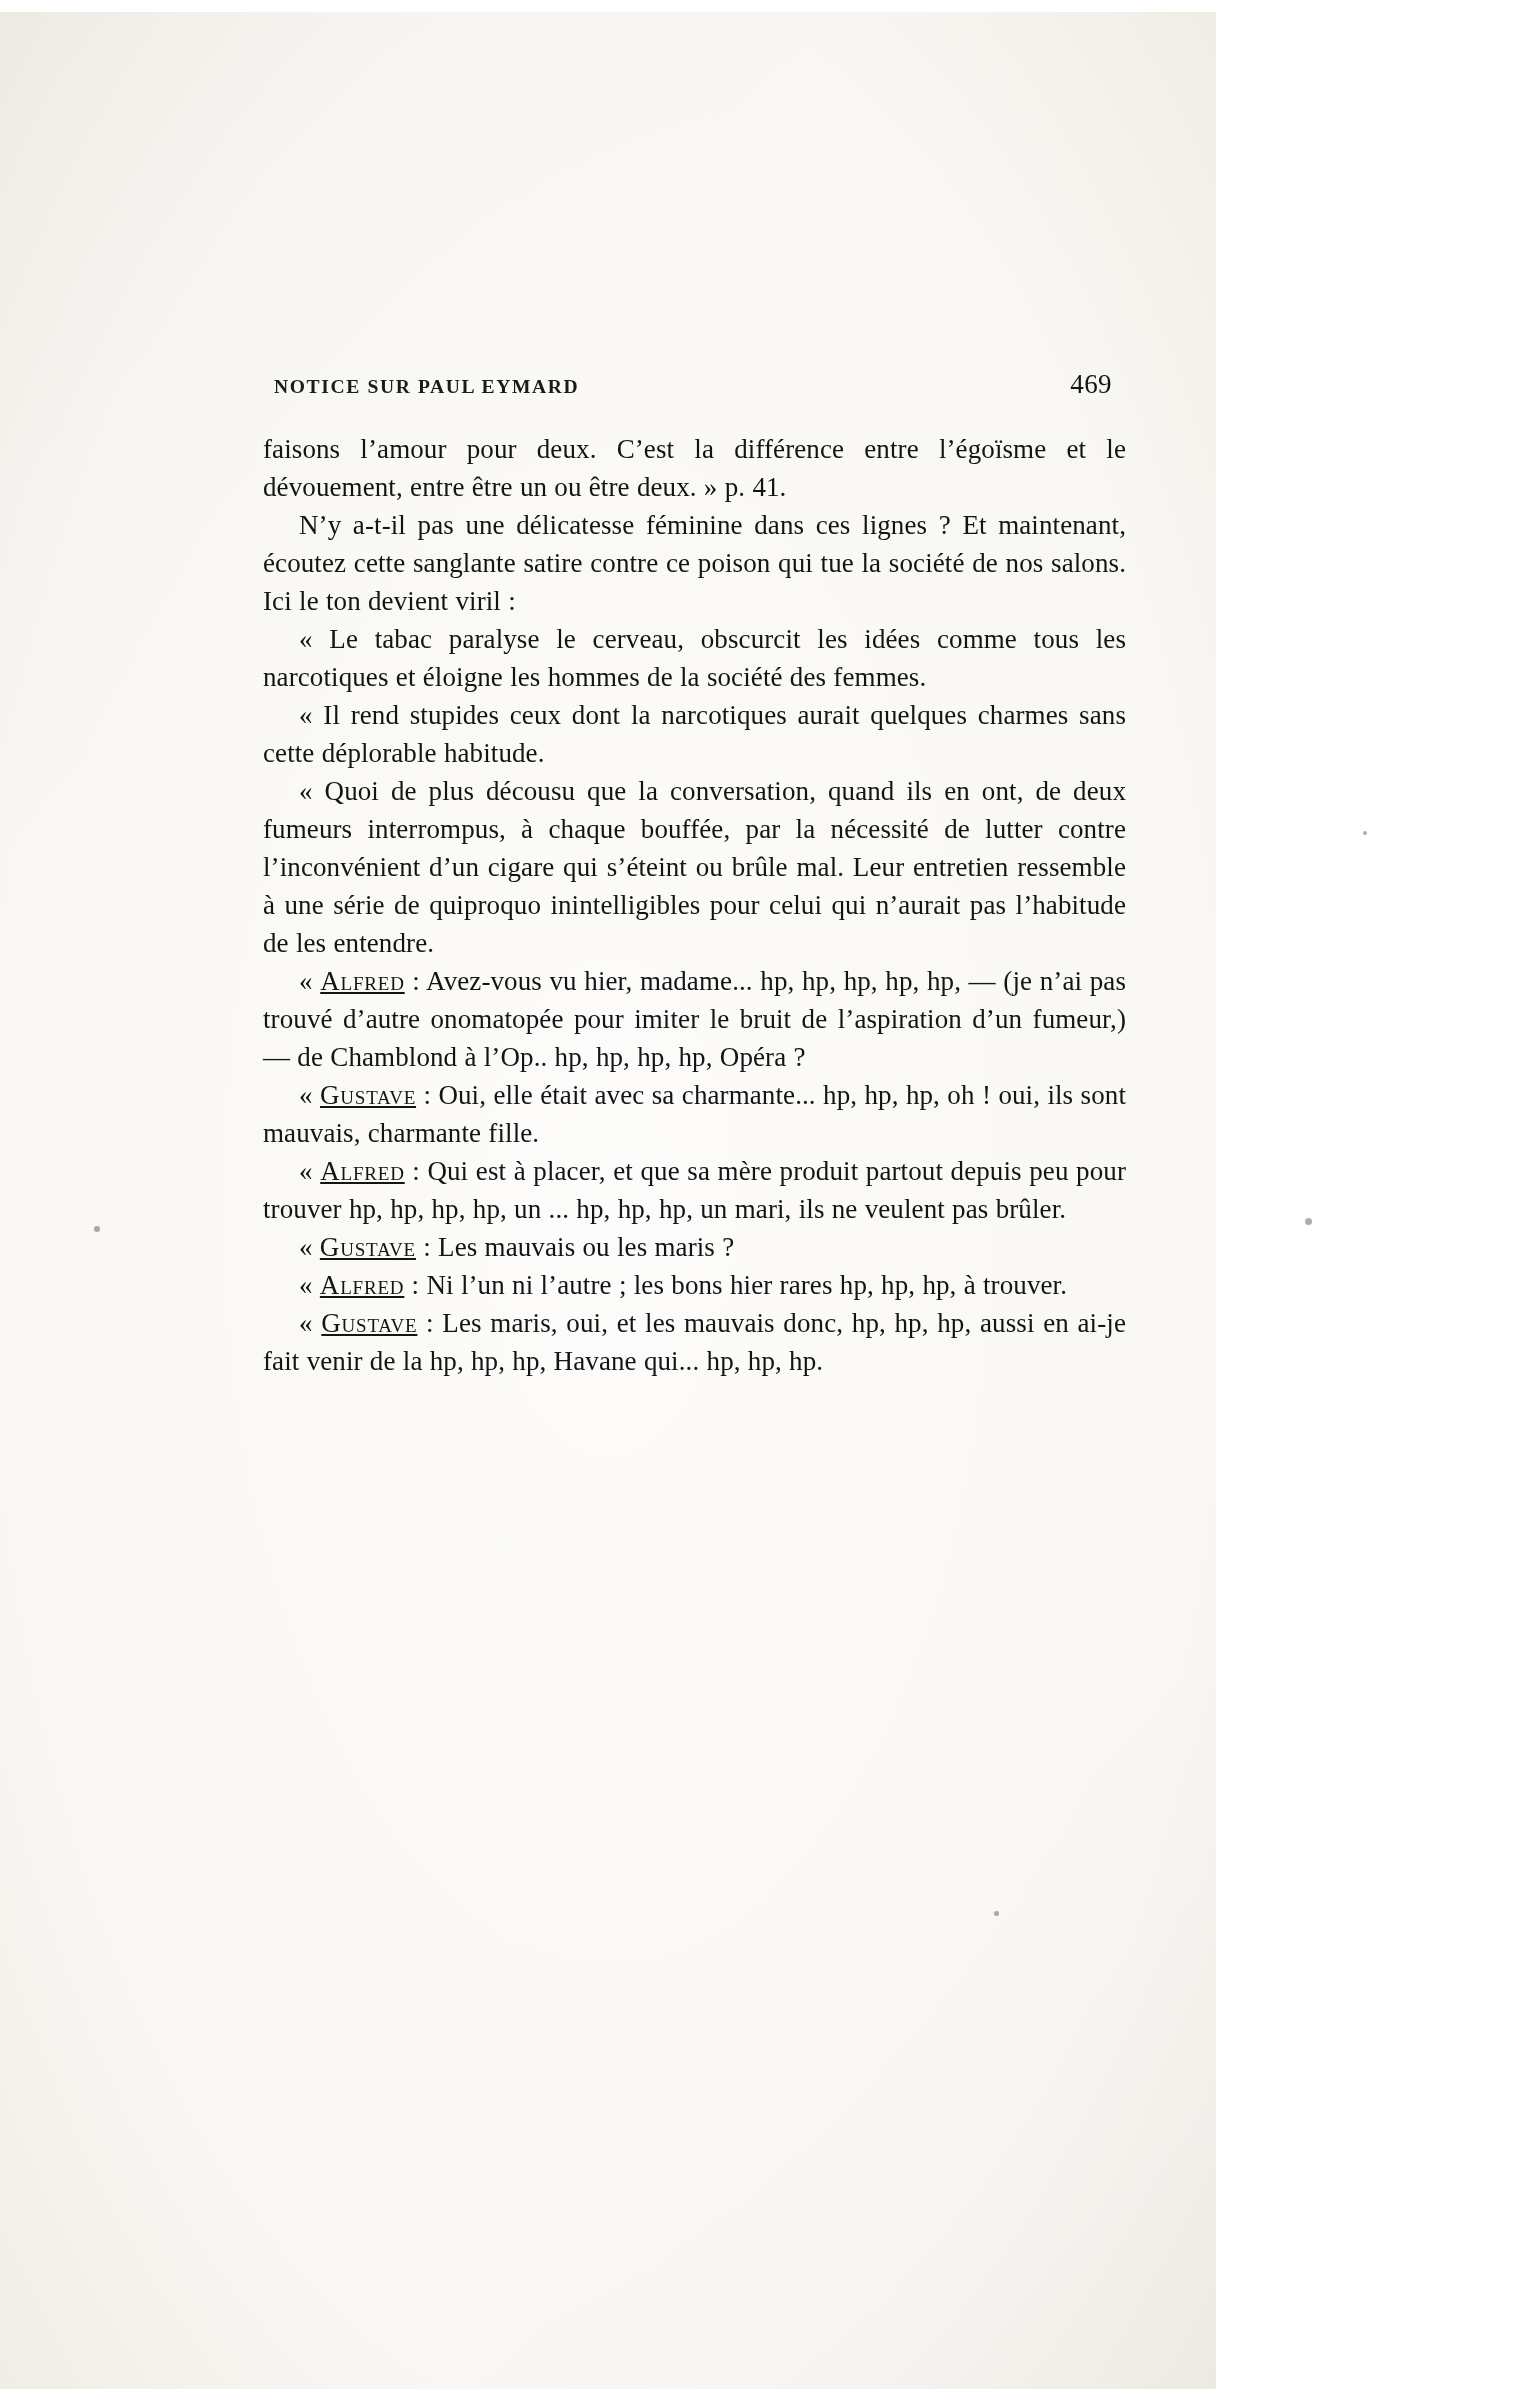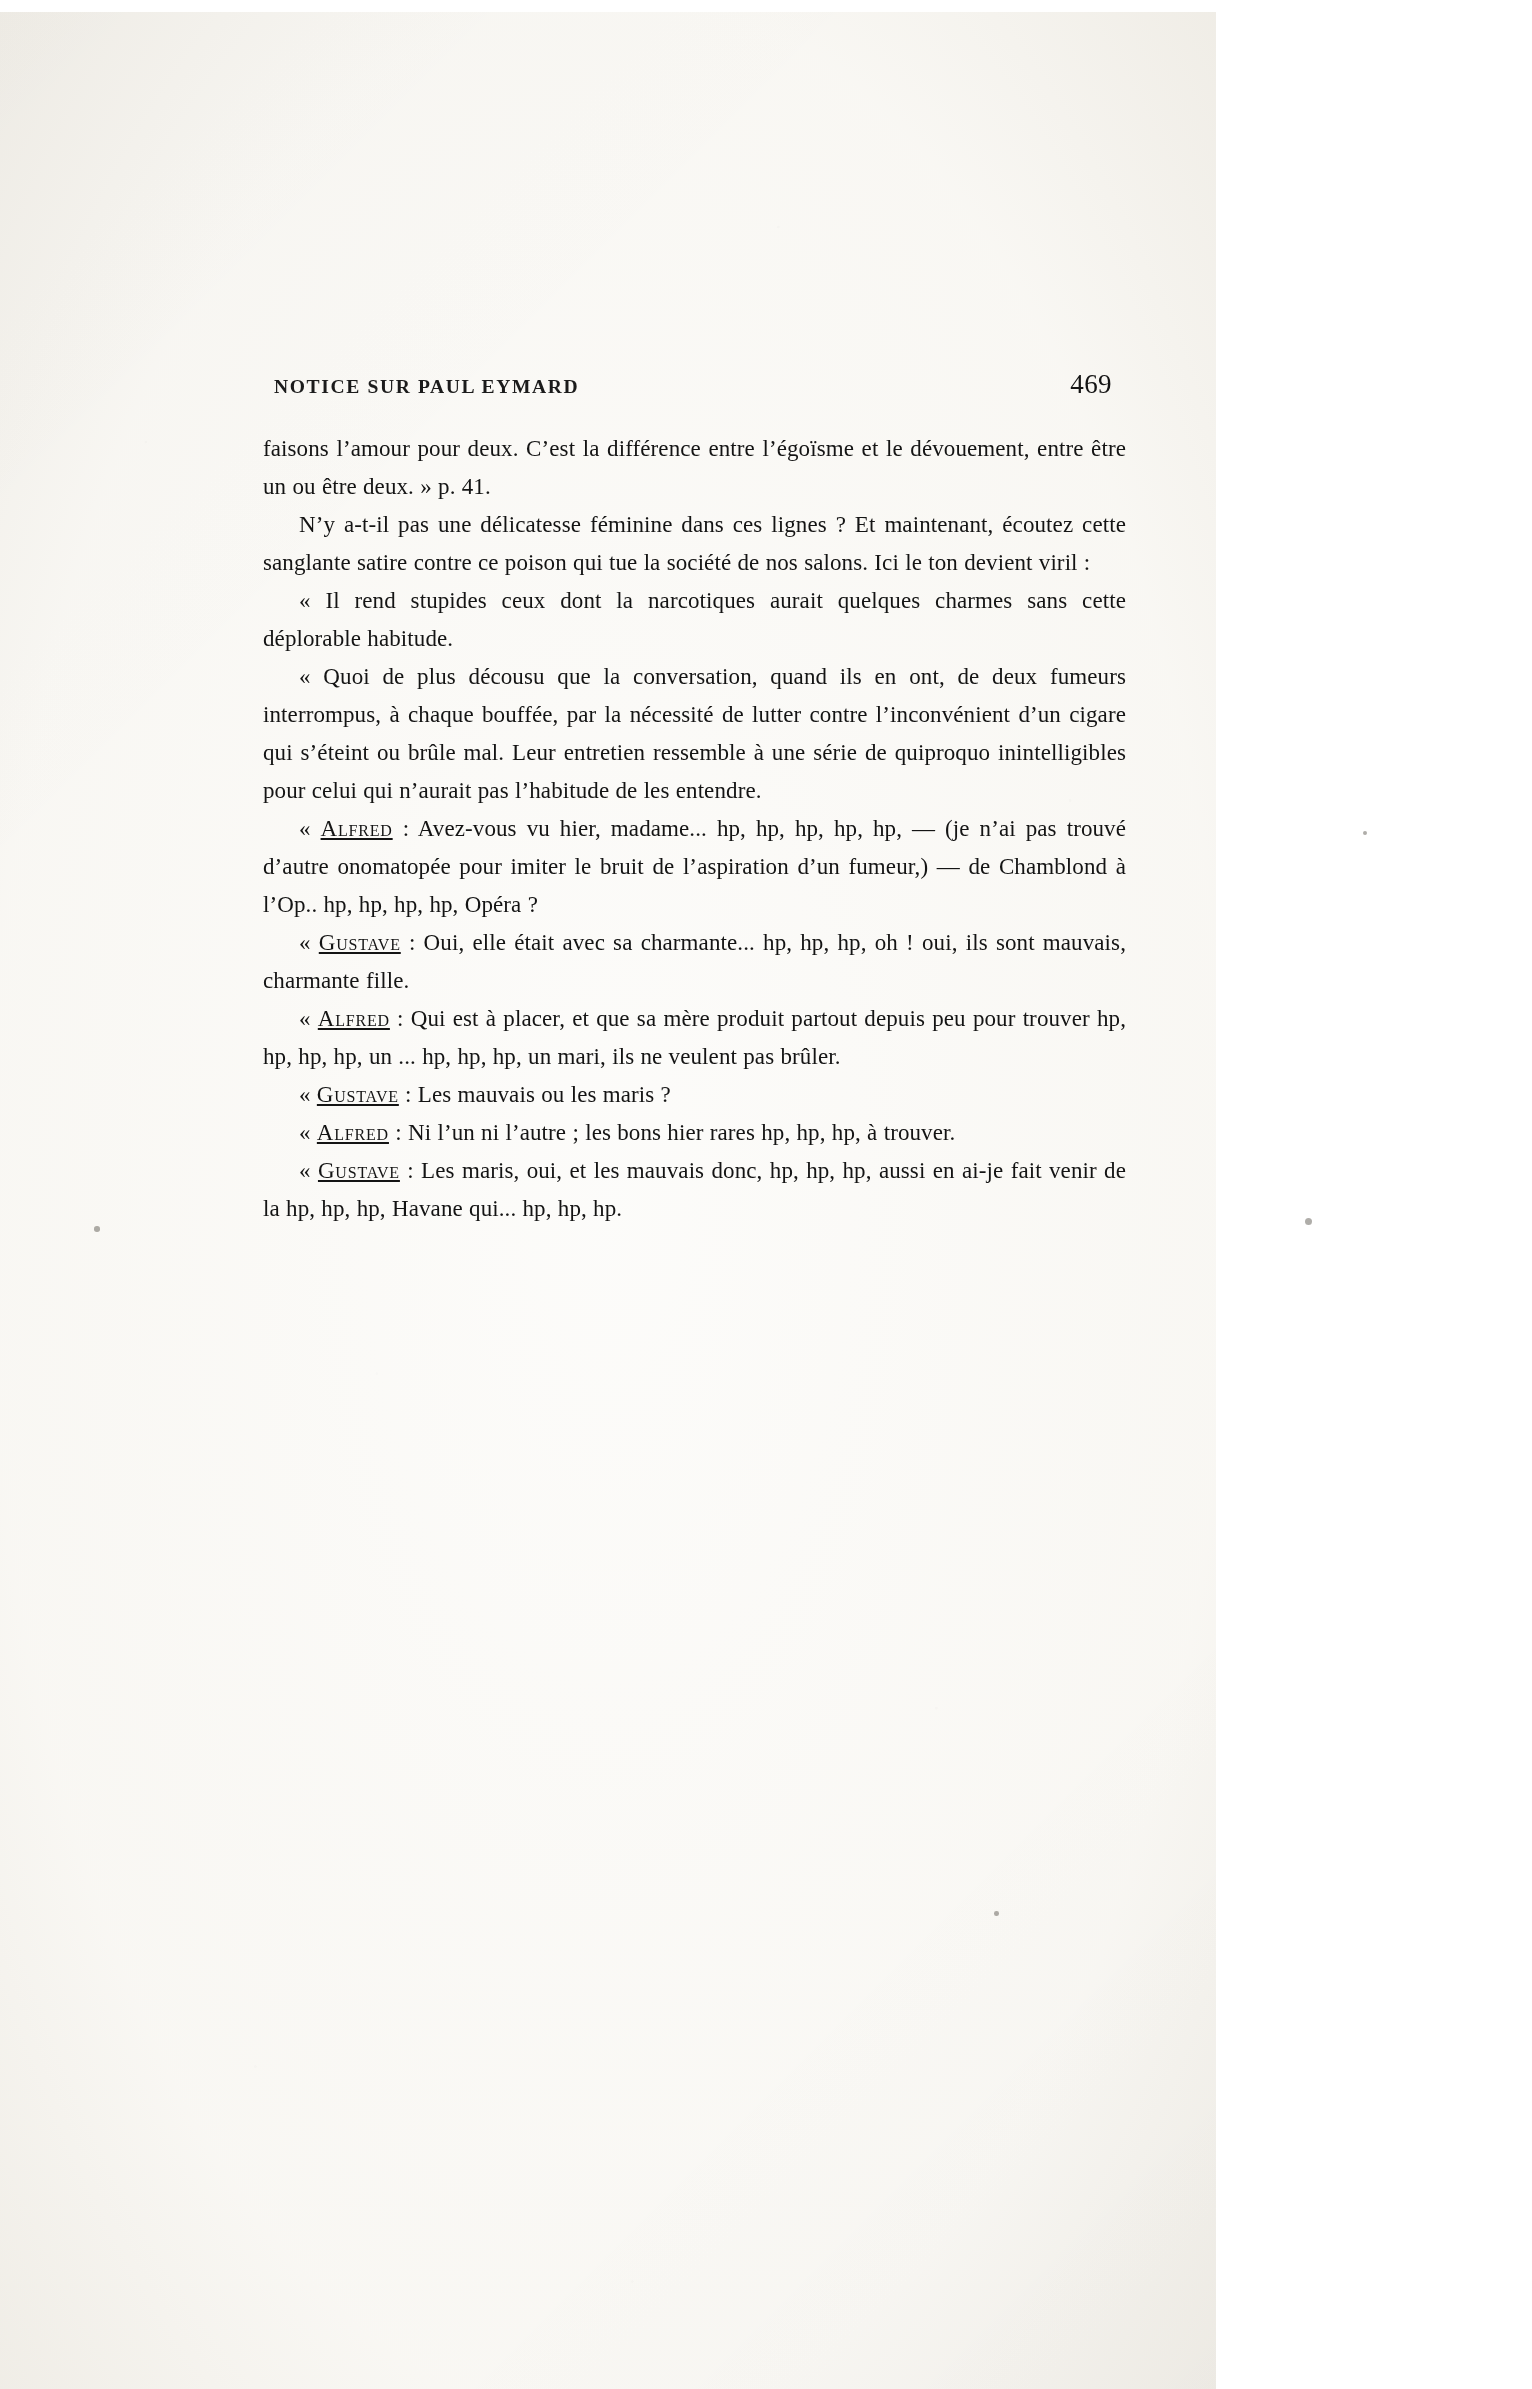--- a/index.html
+++ b/index.html
@@ -63,21 +63,21 @@
   }
   .folio {
     font-size: 27px;
     font-weight: 400;
     color: #141414;
     letter-spacing: 0.4px;
     padding-right: 14px;
   }
   p.para {
     margin: 0;
-    font-size: 23px;
+    font-size: 27px;
     line-height: 38px;
     text-align: justify;
     text-justify: inter-word;
     color: #141414;
     letter-spacing: 0.1px;
     word-spacing: 0.4px;
   }
   p.indent {
     text-indent: 36px;
   }
@@ -108,20 +108,21 @@
 
     <div class="header-line">
       <span class="running-head">NOTICE SUR PAUL EYMARD</span>
       <span class="folio">469</span>
     </div>
 
     <p class="para">faisons l’amour pour deux. C’est la différence entre l’égoïsme et le dévouement, entre être un ou être deux. » p. 41.</p>
 
     <p class="para indent">N’y a-t-il pas une délicatesse féminine dans ces lignes ? Et maintenant, écoutez cette sanglante satire contre ce poison qui tue la société de nos salons. Ici le ton devient viril :</p>
 
+    <p class="para indent">« Le tabac paralyse le cerveau, obscurcit les idées comme tous les narcotiques et éloigne les hommes de la société des femmes.</p>
 
     <p class="para indent">« Il rend stupides ceux dont la narcotiques aurait quelques charmes sans cette déplorable habitude.</p>
 
     <p class="para indent">« Quoi de plus décousu que la conversation, quand ils en ont, de deux fumeurs interrompus, à chaque bouffée, par la nécessité de lutter contre l’inconvénient d’un cigare qui s’éteint ou brûle mal. Leur entretien ressemble à une série de quiproquo inintelligibles pour celui qui n’aurait pas l’habitude de les entendre.</p>
 
     <p class="para indent"><span>« </span><span class="sc">Alfred</span><span> : Avez-vous vu hier, madame... hp, hp, hp, hp, hp, — (je n’ai pas trouvé d’autre onomatopée pour imiter le bruit de l’aspiration d’un fumeur,) — de Chamblond à l’Op.. hp, hp, hp, hp, Opéra ?</span></p>
 
     <p class="para indent"><span>« </span><span class="sc">Gustave</span><span> : Oui, elle était avec sa charmante... hp, hp, hp, oh ! oui, ils sont mauvais, charmante fille.</span></p>
 
     <p class="para indent"><span>« </span><span class="sc">Alfred</span><span> : Qui est à placer, et que sa mère produit partout depuis peu pour trouver hp, hp, hp, hp, un ... hp, hp, hp, un mari, ils ne veulent pas brûler.</span></p>

